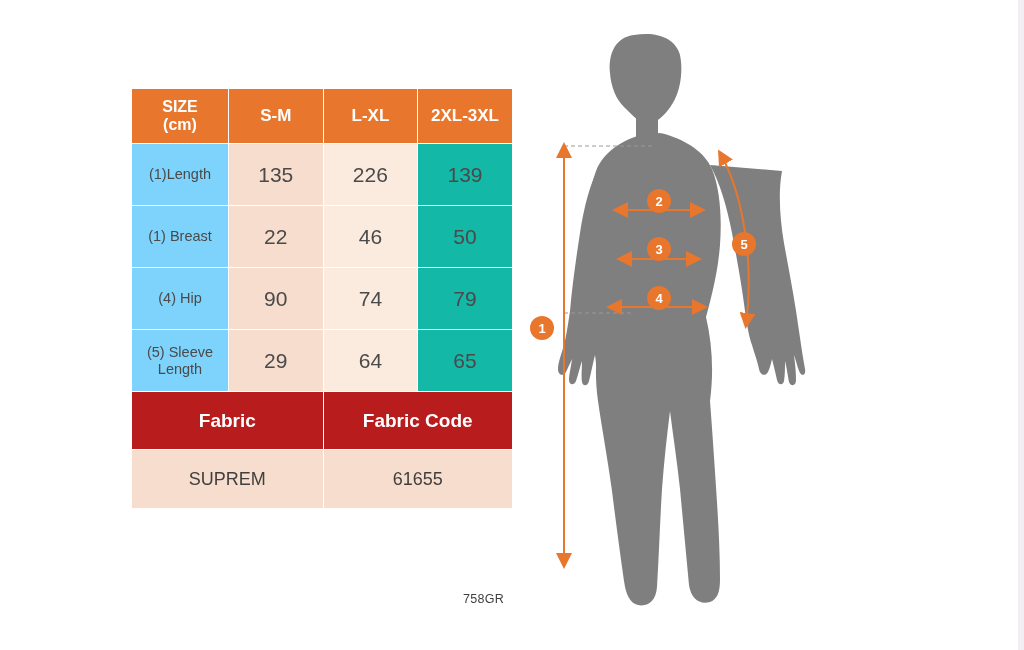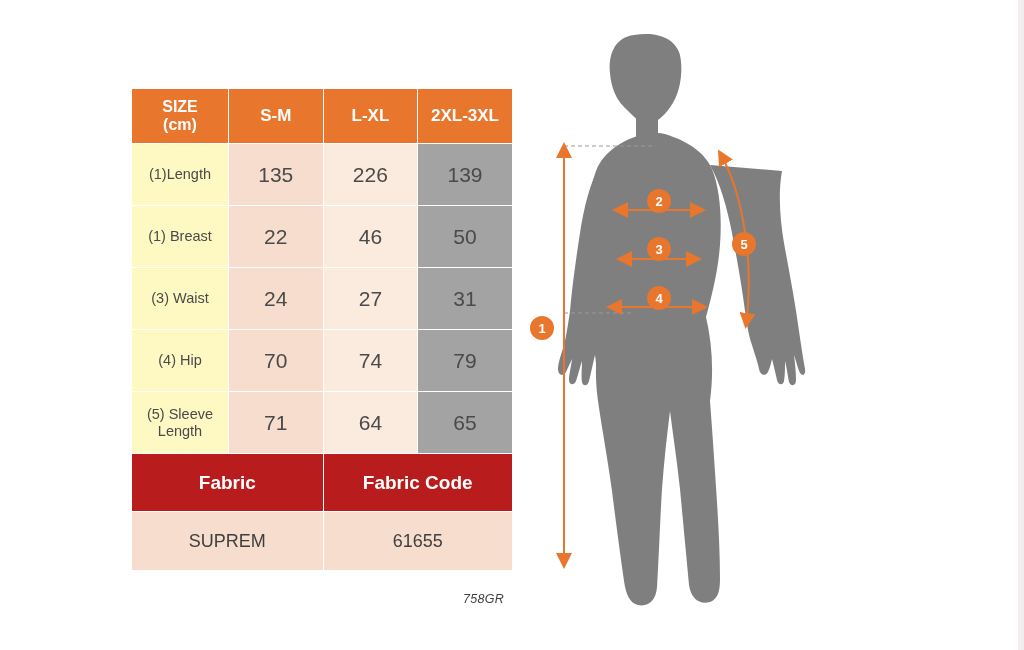--- a/index.html
+++ b/index.html
@@ -44,29 +44,29 @@
     height: 54px;
     line-height: 1.15;
   }
   tr.header-row td.hdr-size { font-size: 16px; }
 
   tr.data-row td {
     height: 61px;
     color: #4a4a4a;
   }
   td.rowlabel {
-    background: #fef9c3;
+    background: #7dd3fc;
     font-size: 14.5px;
     color: #3f3f3f;
     line-height: 1.15;
     margin-left: 46px;
   }
   td.v1 { background: #f7ddcd; font-size: 21px; }
   td.v2 { background: #fbeade; font-size: 21px; }
-  td.v3 { background: #a3a3a3; font-size: 21px; }
+  td.v3 { background: #14b8a6; font-size: 21px; }
 
   tr.sub-header-row td {
     background: #b91c1c;
     color: #ffffff;
     font-weight: bold;
     font-size: 19px;
     height: 57px;
   }
   tr.footer-row td {
     background: #f7ddcd;
@@ -75,21 +75,20 @@
     height: 58px;
     margin-top: 44px;
   }
   .code-label {
     position: absolute;
     left: 463px;
     top: 592px;
     font-size: 12.5px;
     color: #3f3f3f;
     letter-spacing: 0.3px;
-    font-style: italic;
   }
 
   
   #figure-area {
     position: absolute;
     left: 530px;
     top: 25px;
     width: 330px;
     height: 600px;
   }
@@ -156,40 +155,34 @@
         <td class="v3">139</td>
       </tr>
 
       <tr class="data-row">
         <td class="rowlabel">(1) Breast</td>
         <td class="v1">22</td>
         <td class="v2">46</td>
         <td class="v3">50</td>
       </tr>
 
-      <tr class="data-row">
-        <td class="rowlabel">(3) Waist</td>
-        <td class="v1">24</td>
-        <td class="v2">27</td>
-        <td class="v3">31</td>
-      </tr>
 
       <tr class="data-row">
         <td class="rowlabel">(4) Hip</td>
-        <td class="v1">70</td>
+        <td class="v1">90</td>
         <td class="v2">74</td>
         <td class="v3">79</td>
       </tr>
 
       <tr class="data-row">
         <td class="rowlabel">
           <div>(5) Sleeve</div>
           <div>Length</div>
         </td>
-        <td class="v1">71</td>
+        <td class="v1">29</td>
         <td class="v2">64</td>
         <td class="v3">65</td>
       </tr>
 
       <tr class="sub-header-row">
         <td colspan="2">Fabric</td>
         <td colspan="2">Fabric Code</td>
       </tr>
 
       <tr class="footer-row">

